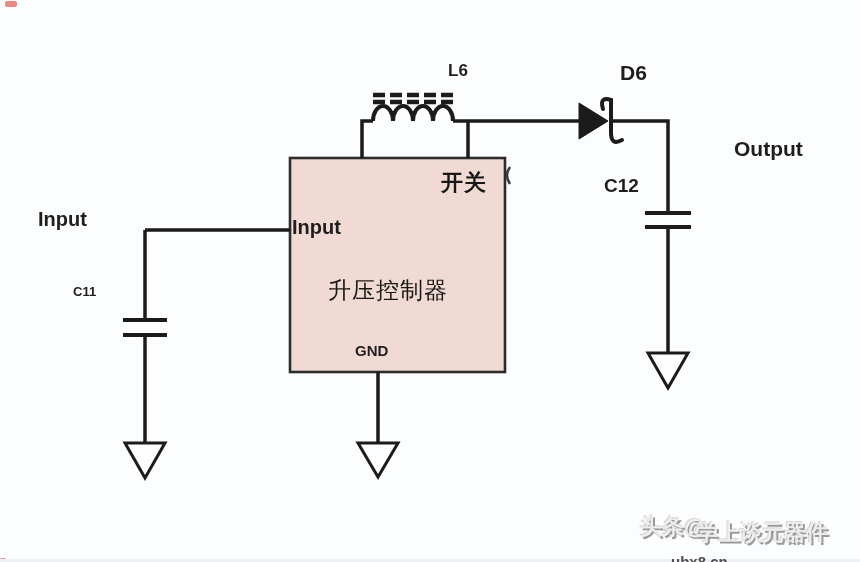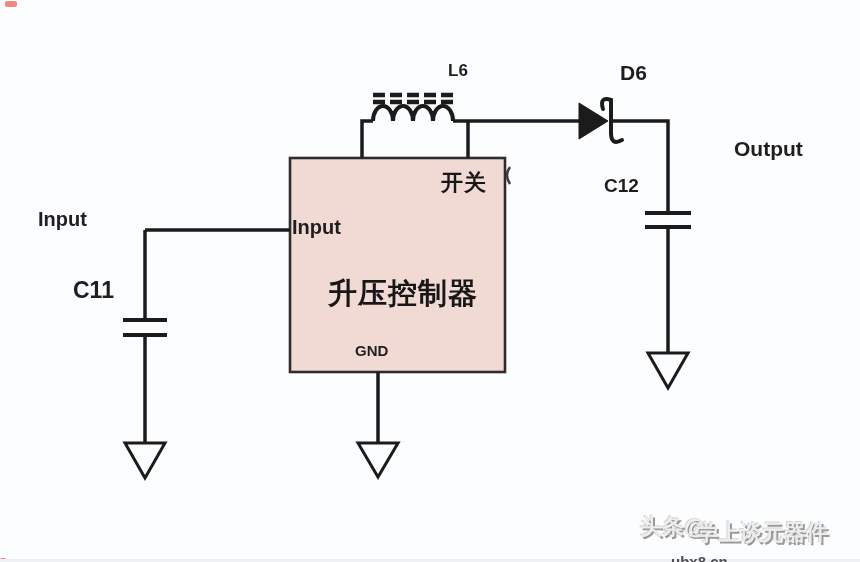--- a/index.html
+++ b/index.html
@@ -93,29 +93,29 @@
     <path d="M668,227 V353" fill="none" stroke="#1b1b1b" stroke-width="3.5"></path>
     <polygon points="648,353 688,353 668,388" fill="#fcfdfe" stroke="#1b1b1b" stroke-width="3"></polygon>
 
     <path d="M378,372 V443" fill="none" stroke="#1b1b1b" stroke-width="3.5"></path>
     <polygon points="358,443 398,443 378,477" fill="#fcfdfe" stroke="#1b1b1b" stroke-width="3"></polygon>
 
     <path d="M510,167 Q504,175 510,184" fill="none" stroke="#3a3a3a" stroke-width="2.5"></path>
   </svg>
 
   <div class="lbl lbl-latin" style="left:38px;top:209px;font-size:20px;">Input</div>
-  <div class="lbl lbl-latin" style="left:73px;top:279px;font-size:23px;">C11</div>
+  <div class="lbl lbl-latin" style="left:73px;top:285px;font-size:13px;">C11</div>
   <div class="lbl lbl-latin" style="left:448px;top:62px;font-size:17px;">L6</div>
   <div class="lbl lbl-latin" style="left:620px;top:62px;font-size:21px;">D6</div>
   <div class="lbl lbl-latin" style="left:604px;top:176px;font-size:19px;">C12</div>
   <div class="lbl lbl-latin" style="left:726px;top:138px;font-size:21px;margin-left:8px;">Output</div>
 
   <div class="lbl lbl-cjk" style="left:441px;top:164px;font-size:22px;font-weight:bold;margin-top:8px;">开关</div>
   <div class="lbl lbl-latin" style="left:292px;top:217px;font-size:20px;">Input</div>
-  <div class="lbl lbl-cjk" style="left:328px;top:279px;font-size:29px;font-weight:bold;">升压控制器</div>
+  <div class="lbl lbl-cjk" style="left:328px;top:279px;font-size:23px;font-weight:normal;">升压控制器</div>
   <div class="lbl lbl-latin" style="left:355px;top:343px;font-size:15px;">GND</div>
 
   <div class="wm" style="left:640px;top:516px;font-size:22px;">头条@</div>
   <div class="wm" style="left:696px;top:522px;font-size:22px;">学上谈元器件</div>
   <div class="wm-url" style="left:671px;top:522px;font-size:15px;">ubx8.cn</div>
 
   <div class="speck" style="left:5px;top:1px;width:12px;height:6px;"></div>
   <div class="speck" style="left:0px;top:558px;width:6px;height:3px;"></div>
   <div class="bottom-streak"></div>
 

